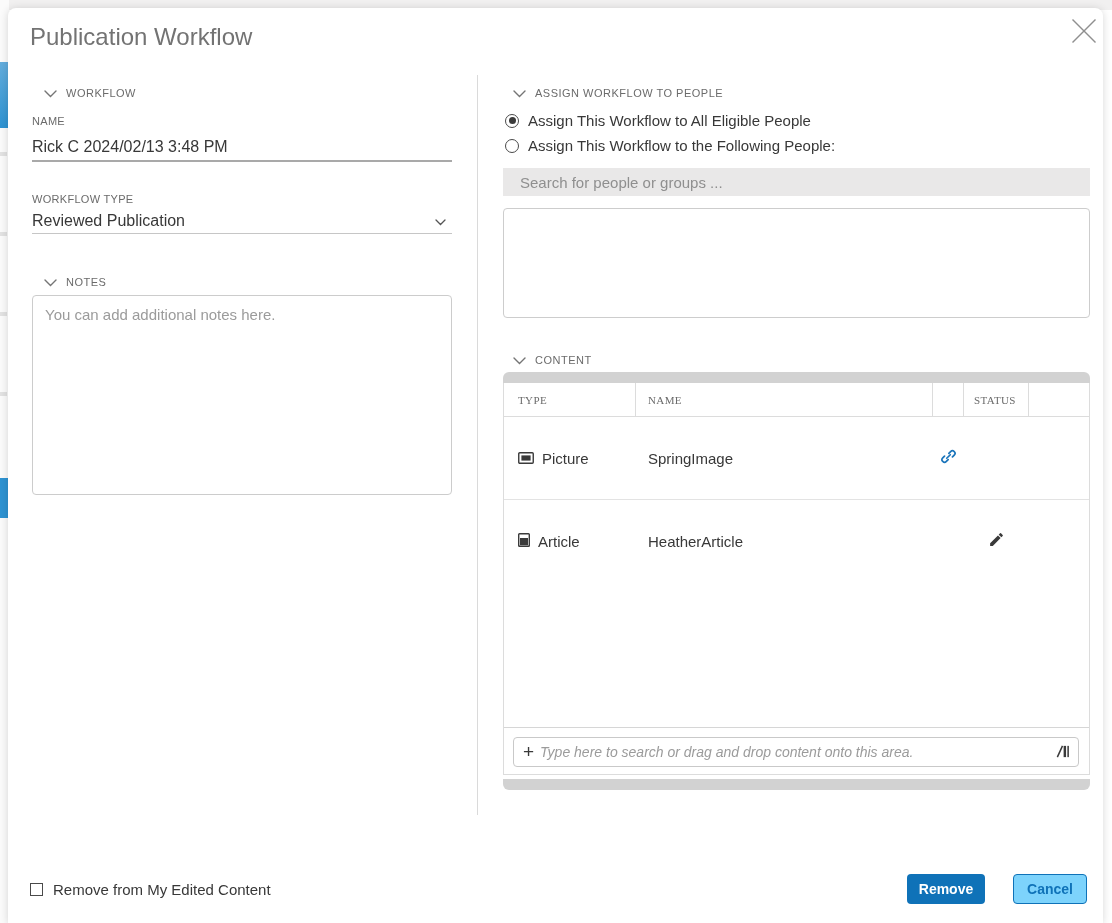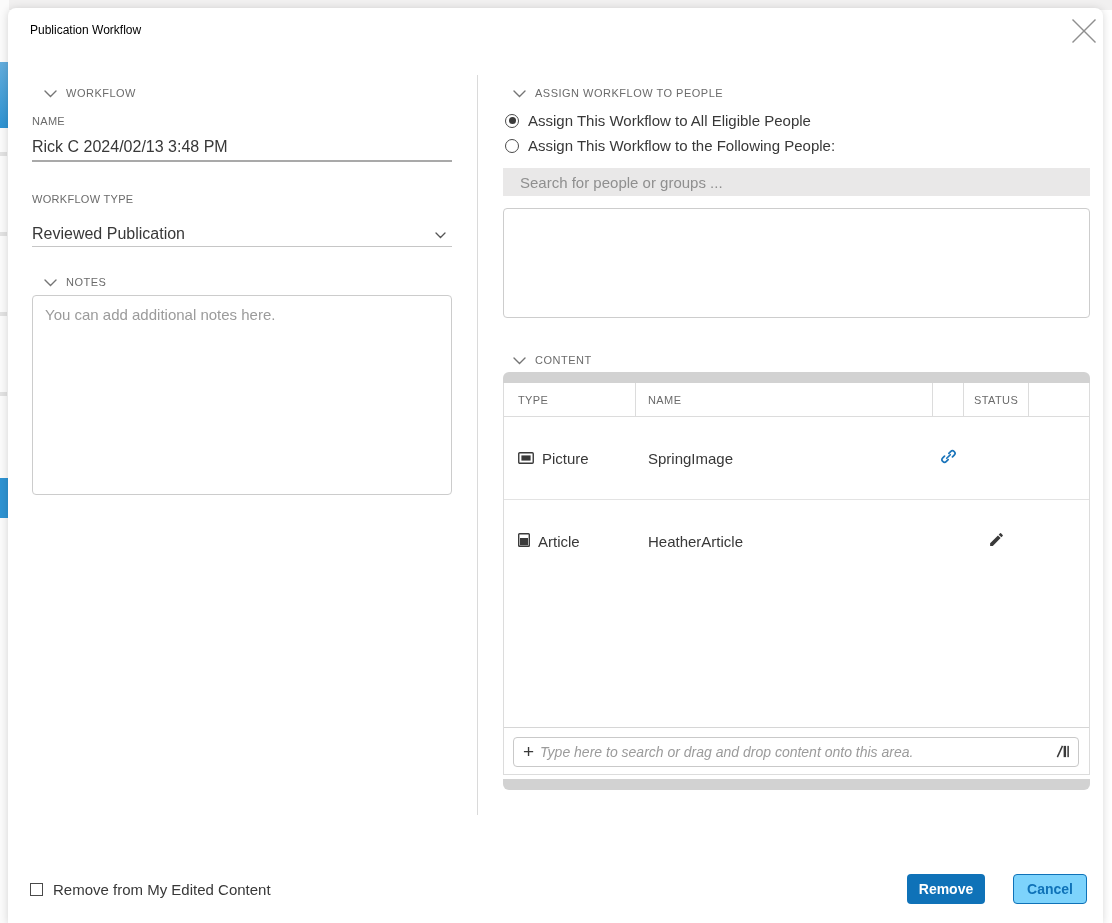--- a/index.html
+++ b/index.html
@@ -21,21 +21,21 @@
   .bg-tick   { left:0; width:7px; height:4px; background:#e2e2e2; }
 
   
   .modal {
     left:8px; top:8px; width:1095px; height:915px;
     background:#ffffff;
     border-radius:8px 8px 0 0;
     box-shadow:0 1px 8px rgba(0,0,0,0.16);
   }
 
-  .dialog-title { left:30px; top:23px; font-size:12px; color:#000000; }
+  .dialog-title { left:30px; top:23px; font-size:24px; color:#737373; }
 
   .close-btn { left:1068px; top:17px; width:32px; height:32px; cursor:pointer;
                display:flex; align-items:center; justify-content:center; }
 
   .col-divider { left:477px; top:75px; width:1px; height:740px; background:#dadada; }
 
   .section-head { display:flex; align-items:center; gap:9px; }
   .section-head .label { font-size:11px; color:#6b6b6b; letter-spacing:0.5px; }
 
   .field-label { font-size:11px; color:#6b6b6b; letter-spacing:0.3px; }
@@ -89,21 +89,21 @@
   .tbl-bar.bottom { top:779px; border-radius:0 0 6px 6px; }
 
   .tbl-body {
     left:503px; top:383px; width:587px; height:392px;
     border-left:1px solid #dcdcdc; border-right:1px solid #dcdcdc; border-bottom:1px solid #dcdcdc;
     background:#fff;
   }
   .tbl-head { position:absolute; left:0; top:0; width:100%; height:34px;
               border-bottom:1px solid #dcdcdc; display:flex; }
   .tbl-head .hc { font-size:11px; color:#6b6b6b; letter-spacing:0.4px;
-                  display:flex; align-items:center; border-right:1px solid #dcdcdc; }
+                  display:flex; align-items:center; border-right:1px solid #dcdcdc;font-family:Liberation Serif, serif; }
   .tbl-head .hc:last-child { border-right:none; }
   .hc.c-type   { width:132px; padding-left:14px; }
   .hc.c-name   { width:297px; padding-left:12px; }
   .hc.c-link   { width:31px; }
   .hc.c-status { width:65px; padding-left:10px; }
   .hc.c-edit   { width:60px; flex:1; }
 
   .tbl-row { position:absolute; left:0; width:100%; height:83px; display:flex; align-items:center; }
   .row-1 { top:34px; border-bottom:1px solid #e3e3e3; }
   .row-2 { top:117px; }
@@ -173,21 +173,21 @@
           <polyline points="1,1 6.5,6.5 12,1" fill="none" stroke="#757575" stroke-width="1.4" stroke-linecap="round"></polyline>
         </svg>
     </span>
     <span class="label">WORKFLOW</span>
   </div>
 
   <div class="abs field-label" style="left:24px; top:107px;">NAME</div>
   <input class="abs name-input" style="left: 24px; top: 126px;" type="text" value="Rick C 2024/02/13 3:48 PM">
 
   <div class="abs field-label" style="left:24px; top:185px;">WORKFLOW TYPE</div>
-  <div class="abs select-box" style="left:24px; top:213px;">
+  <div class="abs select-box" style="left:24px; top:200px;">
     <span>Reviewed Publication</span>
     <span style="margin-right:6px;">
       <svg width="11" height="7" viewBox="0 0 11 7">
           <polyline points="1,1 5.5,5.5 10,1" fill="none" stroke="#555" stroke-width="1.3" stroke-linecap="round"></polyline>
         </svg>
     </span>
   </div>
 
   <div class="abs section-head" style="left:36px; top:265px;">
     <span>

